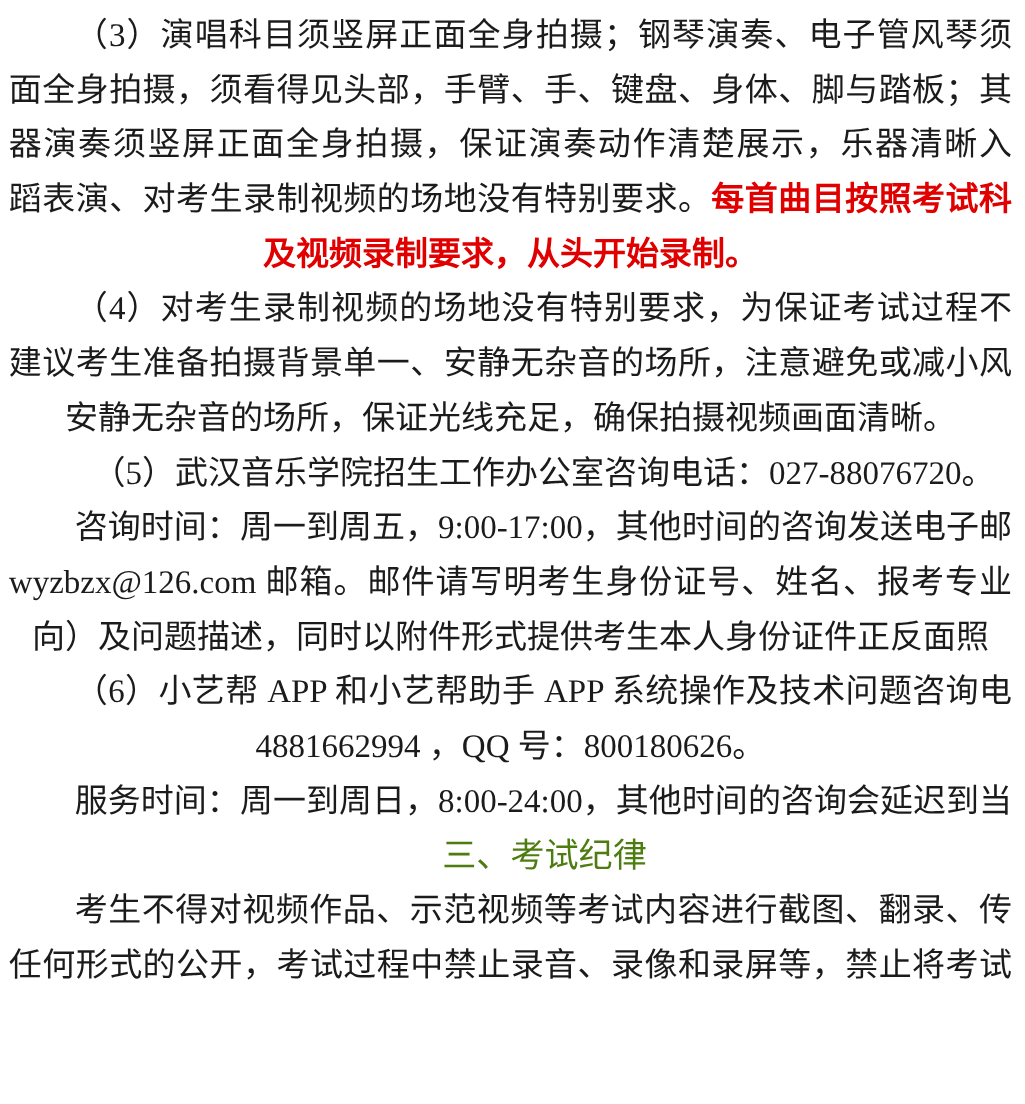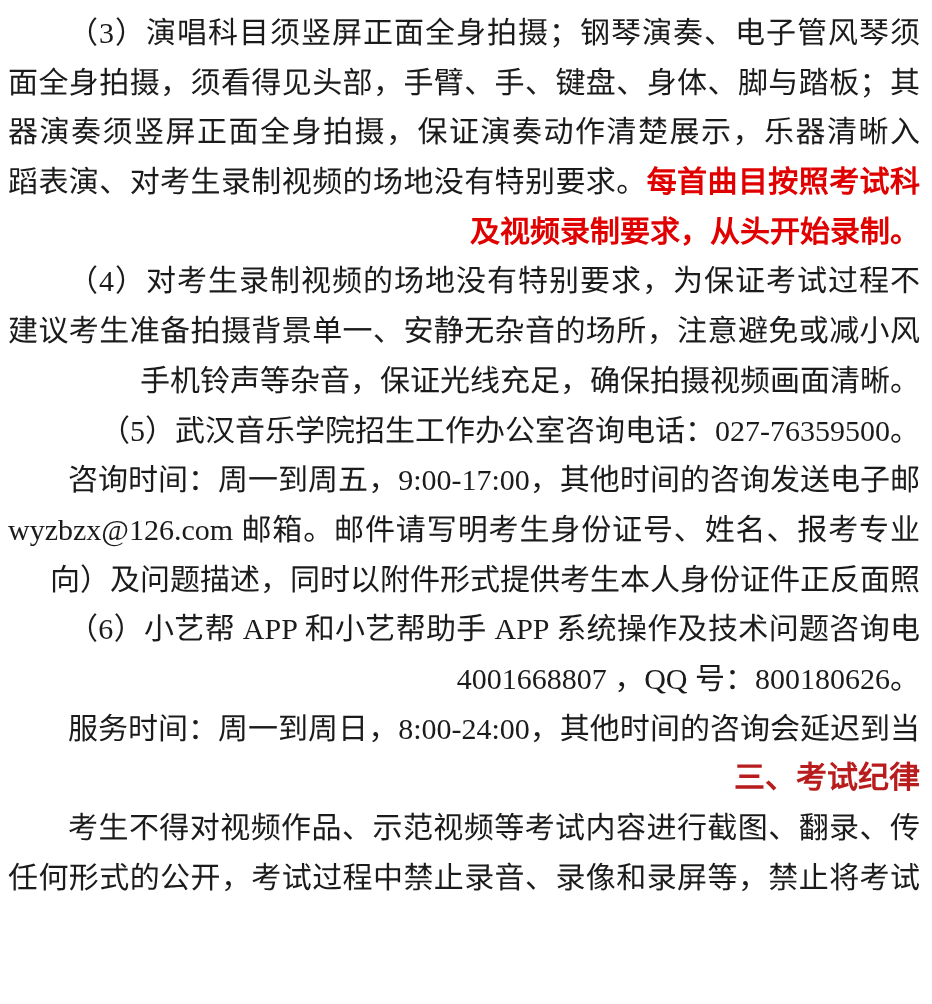--- a/index.html
+++ b/index.html
@@ -17,58 +17,58 @@
     padding: 8px 12px 0 8px;
     background: #ffffff;
   }
   .line {
     font-family: "Liberation Serif", "DejaVu Serif", serif;
     font-size: 30px;
     color: #1b1b1b;
     height: 49.7px;
     line-height: 49.7px;
     overflow: hidden;
-    text-align: right;
+    text-align: center;
     white-space: normal;
   }
   .line.justify {
     text-align: justify;
     text-align-last: justify;
   }
   .line.indent {
     text-indent: 2em;
   }
   .line.heading {
     font-family: "Liberation Sans", "DejaVu Sans", sans-serif;
-    font-weight: bold;
+    font-weight: normal;
     font-size: 31px;
-    color: #b91c1c;
+    color: #4d7c0f;
   }
   .seg.red {
     color: #e00000;
     font-weight: bold;
   }
 </style>
 </head>
 <body>
 
 <div class="doc">
   <div>
       <div class="line justify indent"><span class="seg">（3）演唱科目须竖屏正面全身拍摄；钢琴演奏、电子管风琴须竖屏侧</span></div>
       <div class="line justify"><span class="seg">面全身拍摄，须看得见头部，手臂、手、键盘、身体、脚与踏板；其它乐</span></div>
       <div class="line justify"><span class="seg">器演奏须竖屏正面全身拍摄，保证演奏动作清楚展示，乐器清晰入镜。舞</span></div>
       <div class="line justify"><span class="seg">蹈表演、对考生录制视频的场地没有特别要求。</span><span class="seg red">每首曲目按照考试科目</span></div>
       <div class="line"><span class="seg red">及视频录制要求，从头开始录制。</span></div>
       <div class="line justify indent"><span class="seg">（4）对考生录制视频的场地没有特别要求，为保证考试过程不受干扰，</span></div>
       <div class="line justify"><span class="seg">建议考生准备拍摄背景单一、安静无杂音的场所，注意避免或减小风声、</span></div>
-      <div class="line"><span class="seg">手机铃声等杂音，保证光线充足，确保拍摄视频画面清晰。</span></div>
-      <div class="line indent"><span class="seg">（5）武汉音乐学院招生工作办公室咨询电话：027-76359500。</span></div>
+      <div class="line"><span class="seg">安静无杂音的场所，保证光线充足，确保拍摄视频画面清晰。</span></div>
+      <div class="line indent"><span class="seg">（5）武汉音乐学院招生工作办公室咨询电话：027-88076720。</span></div>
       <div class="line justify indent"><span class="seg">咨询时间：周一到周五，9:00-17:00，其他时间的咨询发送电子邮件至</span></div>
       <div class="line justify"><span class="seg">wyzbzx@126.com 邮箱。邮件请写明考生身份证号、姓名、报考专业（方</span></div>
       <div class="line"><span class="seg">向）及问题描述，同时以附件形式提供考生本人身份证件正反面照片。</span></div>
       <div class="line justify indent"><span class="seg">（6）小艺帮 APP 和小艺帮助手 APP 系统操作及技术问题咨询电话：</span></div>
-      <div class="line"><span class="seg">4001668807 ，QQ 号：800180626。</span></div>
+      <div class="line"><span class="seg">4881662994 ，QQ 号：800180626。</span></div>
       <div class="line justify indent"><span class="seg">服务时间：周一到周日，8:00-24:00，其他时间的咨询会延迟到当天 8:00</span></div>
       <div class="line indent heading"><span class="seg">三、考试纪律</span></div>
       <div class="line justify indent"><span class="seg">考生不得对视频作品、示范视频等考试内容进行截图、翻录、传播及</span></div>
       <div class="line justify"><span class="seg">任何形式的公开，考试过程中禁止录音、录像和录屏等，禁止将考试相关</span></div>
     </div>
 </div>
 
 </body></html>

